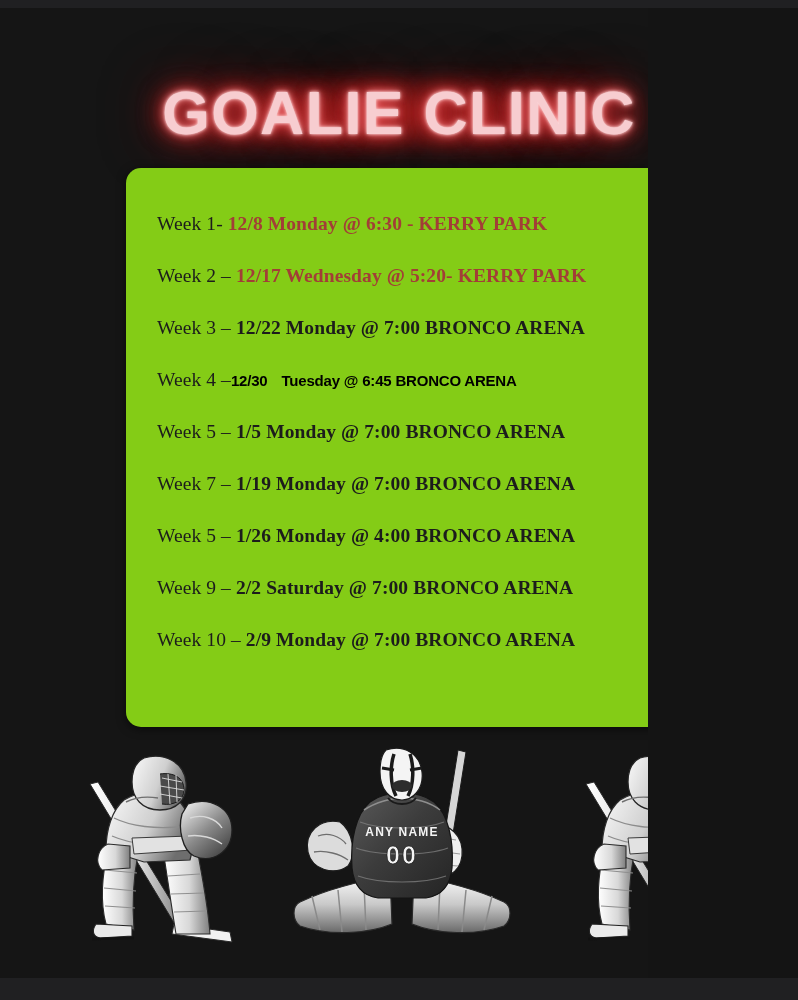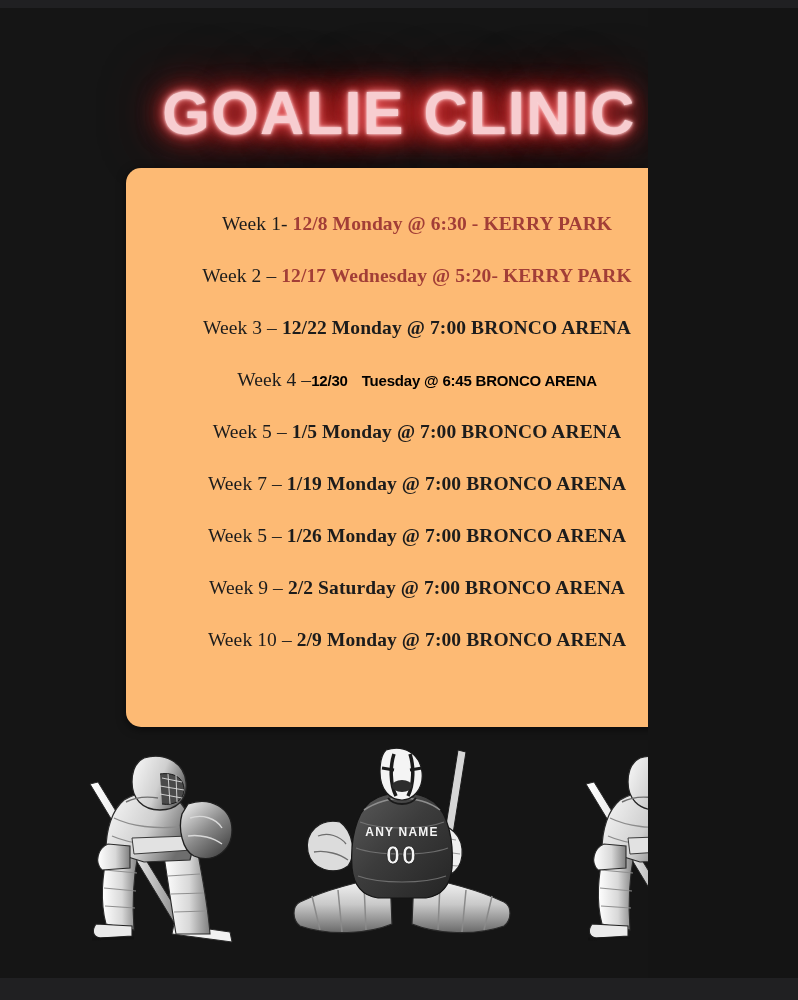--- a/index.html
+++ b/index.html
@@ -46,24 +46,23 @@
       0 0 7px #ff9a9c,
       0 0 14px #e8474a,
       0 0 26px #c22a2c,
       0 0 42px #9d1c1e,
       0 0 64px #6d1214;
   }
 
   
   .card{
     position:absolute;left:126px;top:160px;width:565px;height:559px;
-    background:#fdba74;border-radius:15px;
+    background:#84cc16;border-radius:15px;
     box-shadow:0 2px 10px rgba(0,0,0,0.55);
     padding:0;
-    text-align:center;
   }
   .card-inner{position:absolute;left:31px;top:30px;right:14px;}
 
   .wk{
     font-family:"Liberation Serif",serif;
     font-size:19.5px;
     color:#1c1c1c;
     height:52px;
     line-height:52px;
     white-space:nowrap;
@@ -106,21 +105,21 @@
   </div>
 
   <div class="card">
     <div class="card-inner" id="schedule-list">
         <div class="wk red"><span class="lab">Week 1- </span><span class="det">12/8 Monday @ 6:30 - KERRY PARK</span></div>
         <div class="wk red"><span class="lab">Week 2 – </span><span class="det">12/17 Wednesday @ 5:20- KERRY PARK</span></div>
         <div class="wk"><span class="lab">Week 3 – </span><span class="det">12/22 Monday @ 7:00 BRONCO ARENA</span></div>
         <div class="wk sans"><span class="lab">Week 4 –</span><span class="det">12/30<span class="gap"></span><span>Tuesday @ 6:45 BRONCO ARENA</span></span></div>
         <div class="wk"><span class="lab">Week 5 – </span><span class="det">1/5 Monday @ 7:00 BRONCO ARENA</span></div>
         <div class="wk"><span class="lab">Week 7 – </span><span class="det">1/19 Monday @ 7:00 BRONCO ARENA</span></div>
-        <div class="wk"><span class="lab">Week 5 – </span><span class="det">1/26 Monday @ 7:00 BRONCO ARENA</span></div>
+        <div class="wk"><span class="lab">Week 5 – </span><span class="det">1/26 Monday @ 4:00 BRONCO ARENA</span></div>
         <div class="wk"><span class="lab">Week 9 – </span><span class="det">2/2 Saturday @ 7:00 BRONCO ARENA</span></div>
         <div class="wk"><span class="lab">Week 10 – </span><span class="det">2/9 Monday @ 7:00 BRONCO ARENA</span></div>
       </div>
   </div>
 
   <div class="goalies">
 
     <div class="goalie g-left">
       <svg width="172" height="205" viewBox="0 0 172 205" xmlns="http://www.w3.org/2000/svg">
         <defs>

